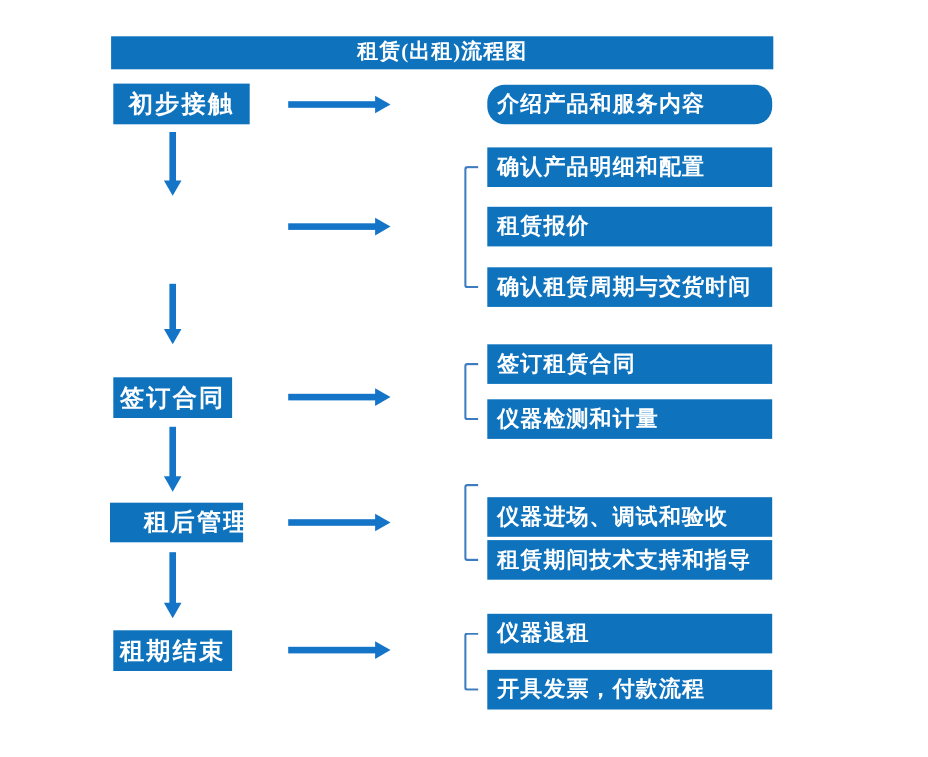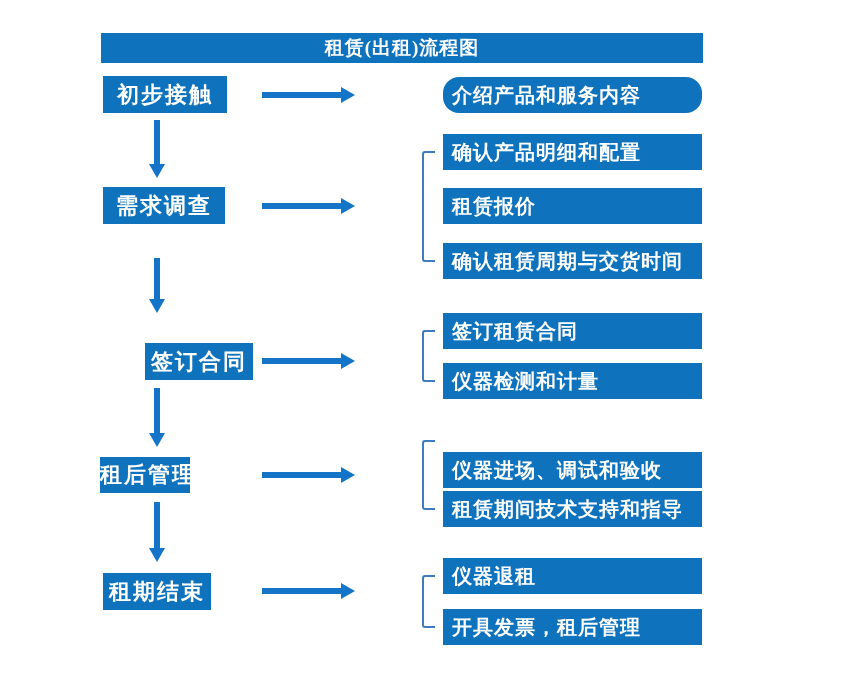--- a/index.html
+++ b/index.html
@@ -108,23 +108,22 @@
   }
 </style>
 </head>
 <body>
 
 <div class="stage">
 
   <div class="title-bar" style="left:101px; top:13px; width:602px; height:30px; line-height:30px;">租赁(出租)流程图</div>
 
   <div class="lbox" style="left:103px; top:76px;  width:124px; height:37px; line-height:37px;">初步接触</div>
-  <div class="lbox" style="left:103px; top:187px; width:122px; height:37px; line-height:37px;">需求调查</div>
-  <div class="lbox" style="left:103px; top:343px; width:108px; height:37px; line-height:37px;margin-left:42px;">签订合同</div>
-  <div class="lbox" style="left:100px; top:457px; width:90px; height:36px; line-height:36px;">租后管理</div>
+  <div class="lbox" style="left:103px; top:343px; width:108px; height:37px; line-height:37px;">签订合同</div>
+  <div class="lbox" style="left:100px; top:457px; width:90px; height:36px; line-height:36px;padding-left:31px;">租后管理</div>
   <div class="lbox" style="left:103px; top:573px; width:108px; height:37px; line-height:37px;">租期结束</div>
 
   <div class="va" style="top:120px; height:58px;">
     <div class="shaft" style="height:45px;"></div>
     <div class="head"></div>
   </div>
   <div class="va" style="top:258px; height:55px;">
     <div class="shaft" style="height:42px;"></div>
     <div class="head"></div>
   </div>
@@ -169,15 +168,15 @@
   <div class="rbox" style="top:188px;">租赁报价</div>
   <div class="rbox" style="top:243px;">确认租赁周期与交货时间</div>
 
   <div class="rbox" style="top:313px;">签订租赁合同</div>
   <div class="rbox" style="top:363px;">仪器检测和计量</div>
 
   <div class="rbox" style="top:423px;margin-top:29px;">仪器进场、调试和验收</div>
   <div class="rbox" style="top:491px;">租赁期间技术支持和指导</div>
 
   <div class="rbox" style="top:558px;">仪器退租</div>
-  <div class="rbox" style="top:609px;">开具发票，租后管理</div>
+  <div class="rbox" style="top:609px;">开具发票，付款流程</div>
 
 </div>
 
 </body></html>

